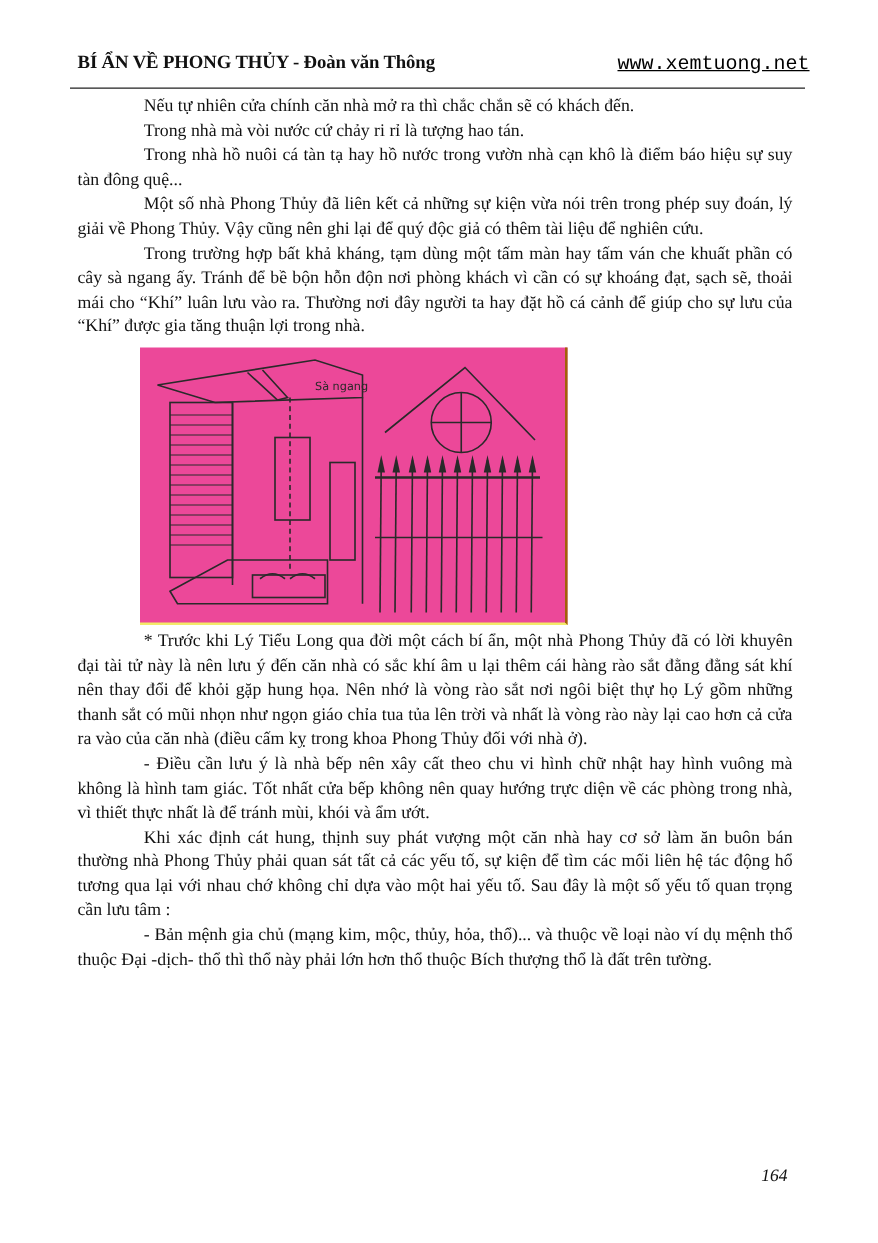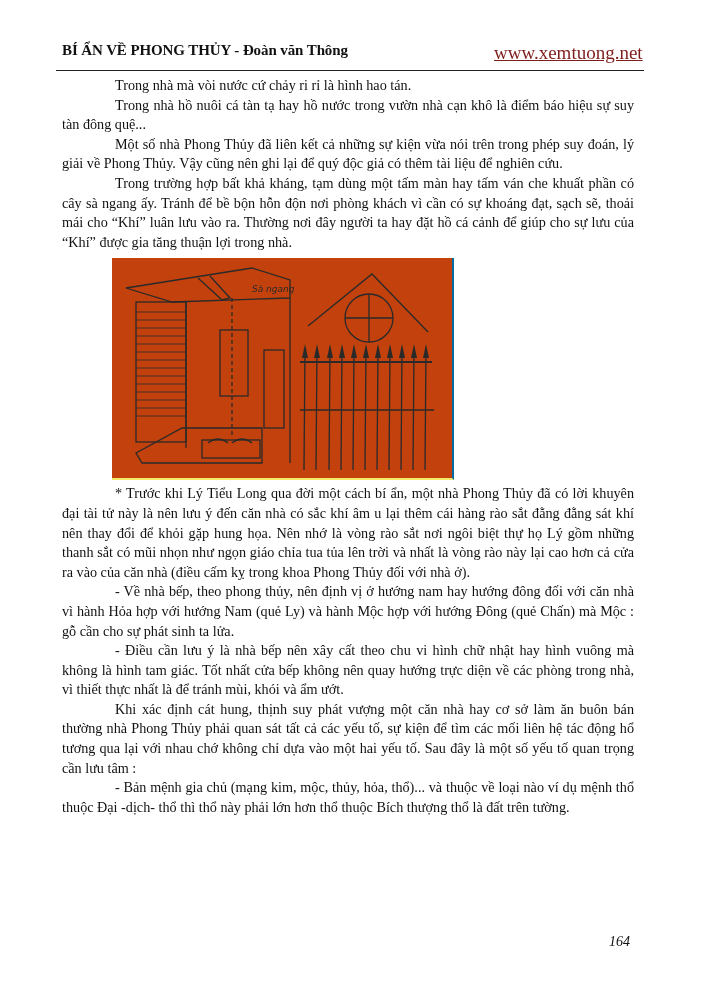--- a/index.html
+++ b/index.html
@@ -1,40 +1,41 @@
 <!DOCTYPE html>
 <html><head>
   <meta charset="utf-8">
   <style>
     html, body { margin:0; padding:0; background:#ffffff; }
     body { width:702px; height:994px; position:relative; overflow:hidden;
            font-family:"Liberation Serif", "DejaVu Serif", serif; color:#111; }
     .header { position:absolute; left:62px; top:40px; width:580px; height:26px; }
     .header-title { position:absolute; left:0; top:2px; font-weight:bold; font-size:15px; letter-spacing:-0.1px;font-family:Liberation Serif, serif; }
-    .header-link { position:absolute; left:432px; top:2px; font-size:19px; color:#7f1d1d; text-decoration:underline; }
+    .header-link { position:absolute; left:432px; top:2px; font-size:16px; color:#000000; text-decoration:underline;font-family:Liberation Mono, monospace; }
     .header-rule { position:absolute; left:56px; top:70px; width:588px; height:1px; background:#222; }
     .body { position:absolute; left:62px; top:76px; width:572px; font-size:14.2px; line-height:19.6px; text-align:justify; }
     .p { margin:0; }
     .ind { text-indent:53px; }
     .figure { position:relative; margin:6px 0 4px 50px; width:340px; height:220px;
-              background:#c2410c; border-right:2px solid #0369a1; border-bottom:2px solid #f3ea6a;font-style:italic; }
+              background:#ec4899; border-right:2px solid #a16207; border-bottom:2px solid #f3ea6a; }
     .figure svg { position:absolute; left:0; top:0; width:340px; height:220px; }
     .page-number { position:absolute; left:609px; top:934px; font-size:14px;font-style:italic; }
   </style>
 </head>
 <body>
 
 <div class="header">
   <span class="header-title">BÍ ẨN VỀ PHONG THỦY  - Đoàn văn Thông</span>
   <a class="header-link">www.xemtuong.net</a>
 </div>
 <div class="header-rule"></div>
 
 <div class="body">
-  <p class="p ind">Trong nhà mà vòi nước cứ chảy ri rỉ là hình hao tán.</p>
+  <p class="p ind">Nếu tự nhiên cửa chính căn nhà mở ra thì chắc chắn sẽ có khách đến.</p>
+  <p class="p ind">Trong nhà mà vòi nước cứ chảy ri rỉ là tượng hao tán.</p>
   <p class="p ind">Trong nhà hồ nuôi cá tàn tạ hay hồ nước trong vườn nhà cạn khô là điểm báo hiệu sự suy tàn đông quệ...</p>
   <p class="p ind">Một số nhà Phong Thủy đã liên kết cả những sự kiện vừa nói trên trong phép suy đoán, lý giải về Phong Thủy. Vậy cũng nên ghi lại để quý độc giả  có thêm tài liệu để nghiên cứu.</p>
   <p class="p ind">Trong trường hợp bất khả kháng, tạm dùng một tấm màn hay tấm ván che khuất phần có cây sà ngang ấy. Tránh để bề bộn hỗn độn nơi phòng khách vì cần có sự khoáng đạt, sạch sẽ, thoải mái cho “Khí” luân lưu vào ra. Thường nơi đây người ta hay đặt hồ cá cảnh để giúp cho sự lưu của “Khí” được gia tăng thuận lợi trong nhà.</p>
 
   <div class="figure">
     <svg viewBox="0 0 340 220">
       <g stroke="#2a2a2a" fill="none" stroke-width="1.3">
 
         <path d="M14 30 L140 10 L178 22 L178 40 L60 44 Z"></path>
         <path d="M86 20 L110 42 L118 40 L98 18"></path>
@@ -99,19 +100,18 @@
           <path d="M287 100 L290 86 L293 100 Z"></path>
             <path d="M299 100 L302 86 L305 100 Z"></path>
           <path d="M311 100 L314 86 L317 100 Z"></path>
         </g>
       </g>
       <text x="140" y="34" font-size="9" fill="#2a2a2a" font-family="DejaVu Sans, sans-serif">Sà ngang</text>
     </svg>
   </div>
 
   <p class="p ind">*  Trước khi Lý Tiểu Long qua đời một cách bí ẩn, một nhà Phong Thủy đã có lời khuyên đại tài tử này là nên lưu ý đến căn nhà có sắc khí âm u lại thêm cái hàng rào sắt đằng đằng sát khí nên thay đổi để khỏi gặp hung họa. Nên nhớ là vòng rào sắt nơi ngôi biệt thự họ Lý gồm những thanh sắt có mũi nhọn như ngọn giáo chỉa tua  tủa lên trời và nhất là vòng rào này lại cao hơn cả cửa ra vào của căn nhà (điều cấm kỵ trong khoa Phong Thủy đối với nhà ở).</p>
-  <p class="p ind">- Về nhà bếp, theo phong thủy, nên định vị ở hướng nam hay hướng đông đối với căn nhà vì hành Hỏa hợp với hướng Nam (quẻ Ly) và hành Mộc hợp với hướng Đông (quẻ Chấn) mà Mộc : gỗ cần cho sự phát sinh ta lửa.</p>
   <p class="p ind">- Điều cần lưu ý là nhà bếp nên xây cất theo chu vi hình chữ nhật hay hình vuông mà không là hình tam giác. Tốt nhất cửa bếp không nên quay hướng trực diện về các phòng trong nhà, vì thiết thực nhất là để tránh mùi, khói và ẩm ướt.</p>
   <p class="p ind">Khi xác định cát hung, thịnh suy phát vượng một căn nhà hay cơ sở làm ăn buôn bán thường nhà Phong Thủy phải quan sát tất cả các yếu tố, sự kiện để tìm các mối liên hệ tác động hổ tương qua lại với nhau chớ không chỉ dựa vào một hai yếu tố. Sau đây là một số yếu tố quan trọng cần lưu tâm :</p>
   <p class="p ind">- Bản mệnh gia chủ (mạng kim, mộc, thủy, hỏa, thổ)... và thuộc về loại nào ví dụ mệnh thổ thuộc Đại -dịch- thổ thì thổ này phải lớn hơn thổ thuộc Bích thượng thổ là đất trên tường.</p>
 </div>
 
 <div class="page-number">164</div>
 
 </body></html>

